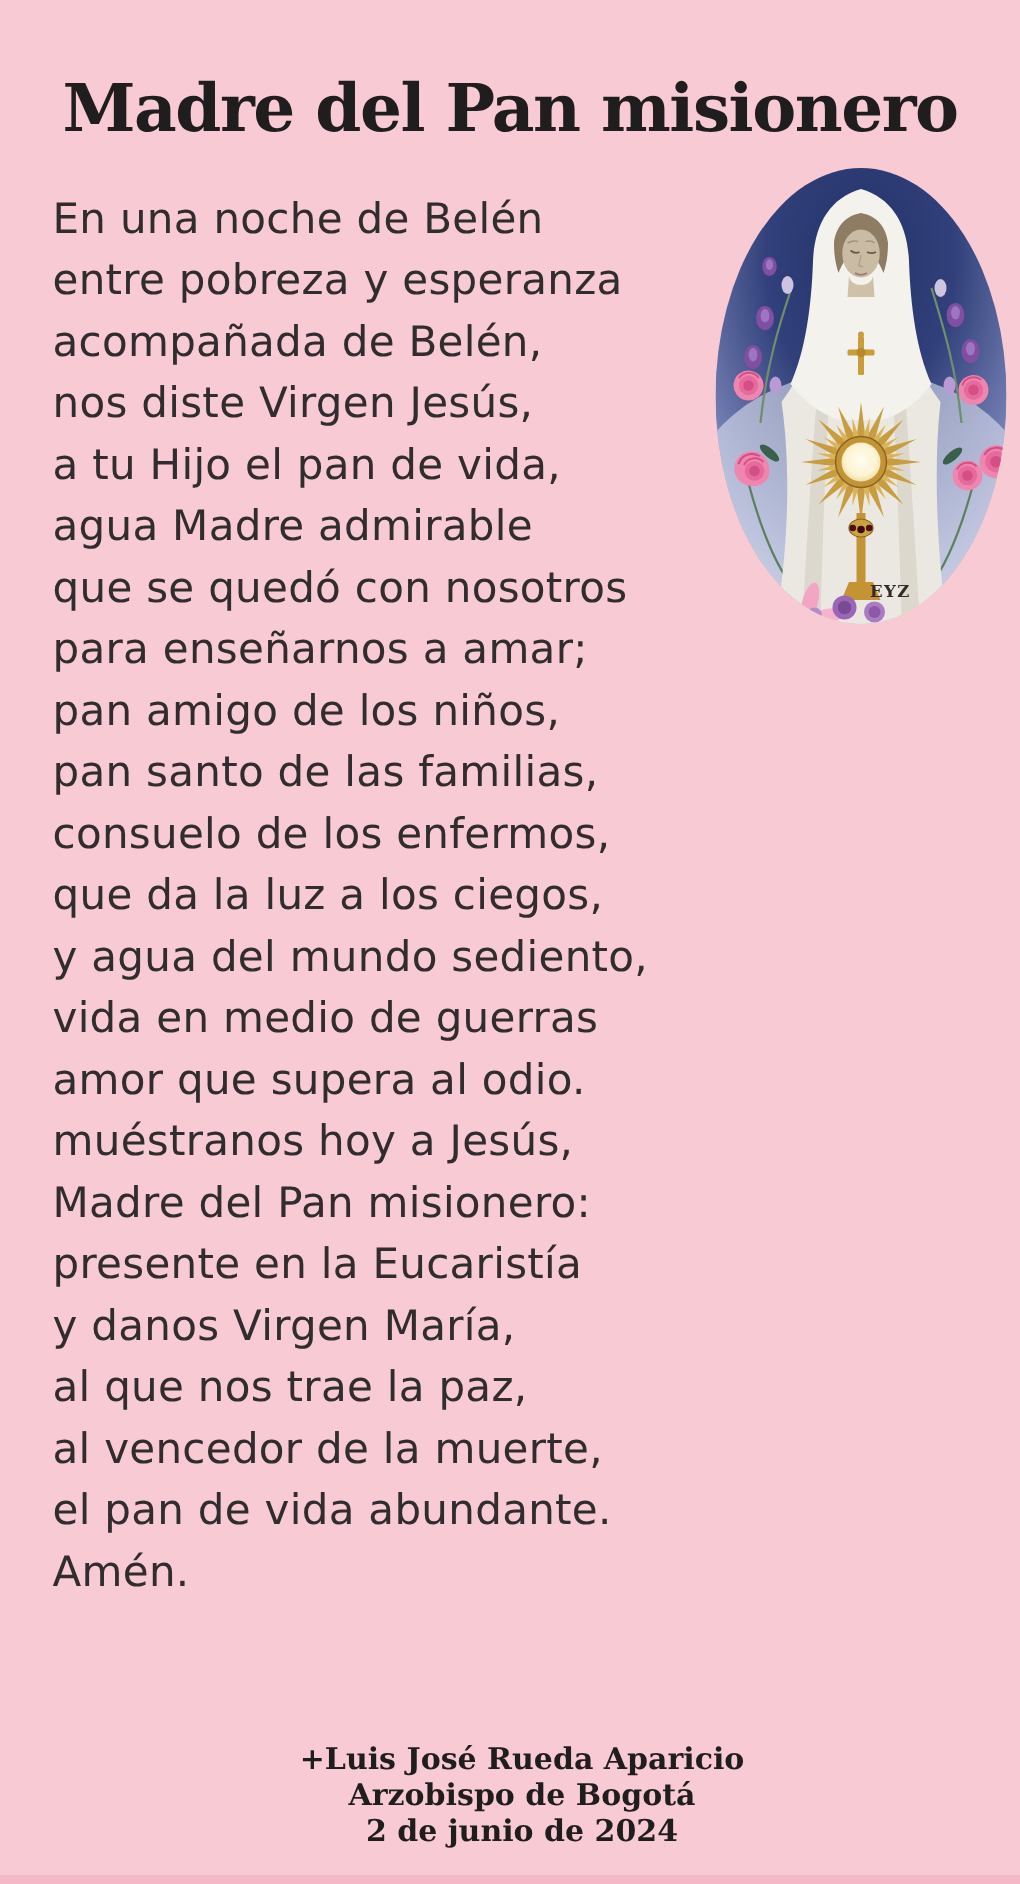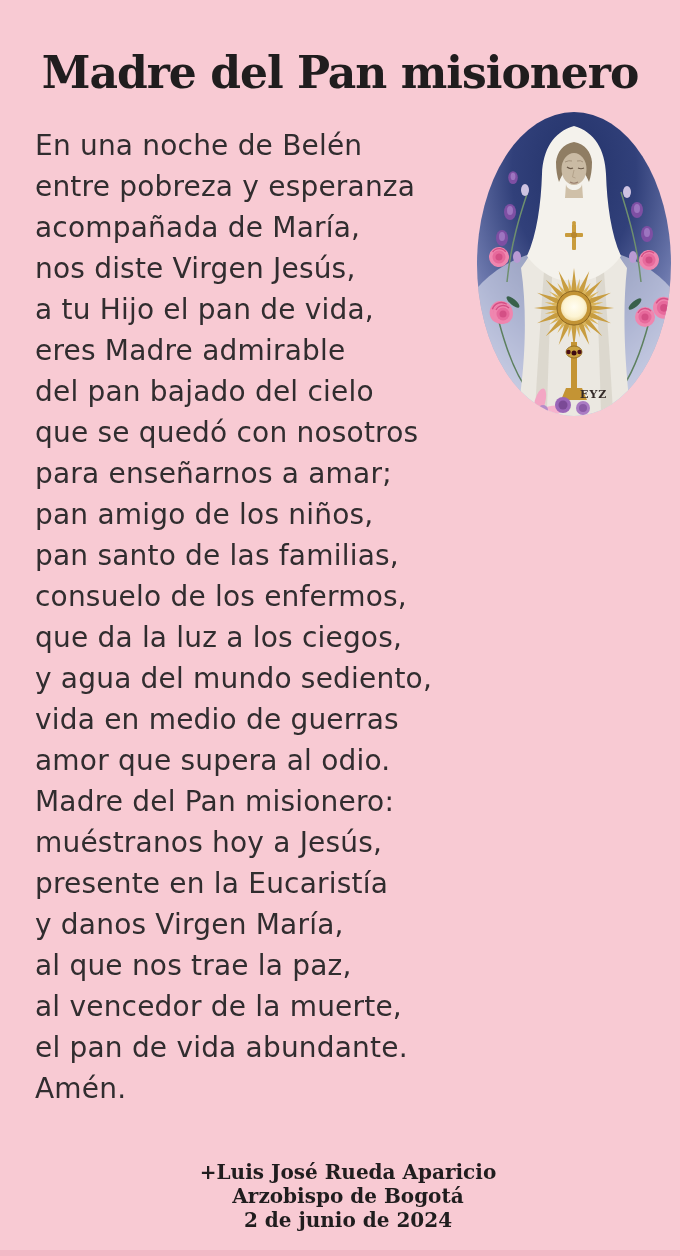--- a/index.html
+++ b/index.html
@@ -56,36 +56,35 @@
 </head>
 <body>
 
 <div class="card">
 
   <div class="title">Madre del Pan misionero</div>
 
   <div class="poem">
       <div class="line">En una noche de Belén</div>
       <div class="line">entre pobreza y esperanza</div>
-      <div class="line">acompañada de María,</div>
+      <div class="line">acompañada de Belén,</div>
       <div class="line">nos diste Virgen Jesús,</div>
       <div class="line">a tu Hijo el pan de vida,</div>
-      <div class="line">eres Madre admirable</div>
-      <div class="line">del pan bajado del cielo</div>
+      <div class="line">agua Madre admirable</div>
       <div class="line">que se quedó con nosotros</div>
       <div class="line">para enseñarnos a amar;</div>
       <div class="line">pan amigo de los niños,</div>
       <div class="line">pan santo de las familias,</div>
       <div class="line">consuelo de los enfermos,</div>
       <div class="line">que da la luz a los ciegos,</div>
       <div class="line">y agua del mundo sediento,</div>
       <div class="line">vida en medio de guerras</div>
       <div class="line">amor que supera al odio.</div>
+      <div class="line">muéstranos hoy a Jesús,</div>
       <div class="line">Madre del Pan misionero:</div>
-      <div class="line">muéstranos hoy a Jesús,</div>
       <div class="line">presente en la Eucaristía</div>
       <div class="line">y danos Virgen María,</div>
       <div class="line">al que nos trae la paz,</div>
       <div class="line">al vencedor de la muerte,</div>
       <div class="line">el pan de vida abundante.</div>
       <div class="line">Amén.</div>
     </div>
 
   <div class="holy-image">
     <svg viewBox="0 0 194 304">

